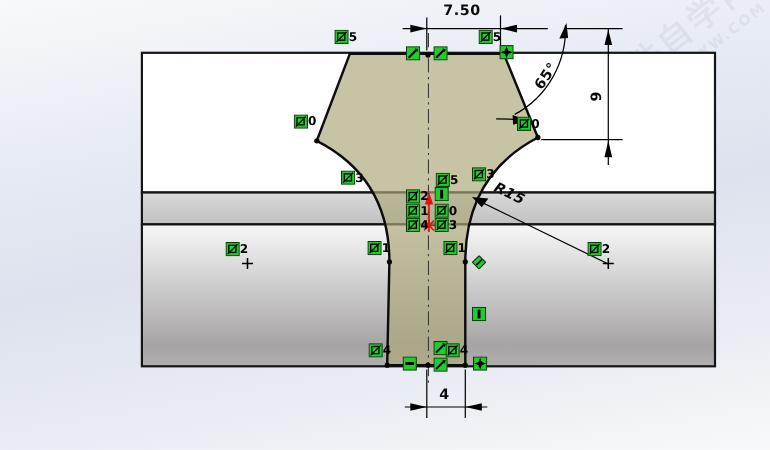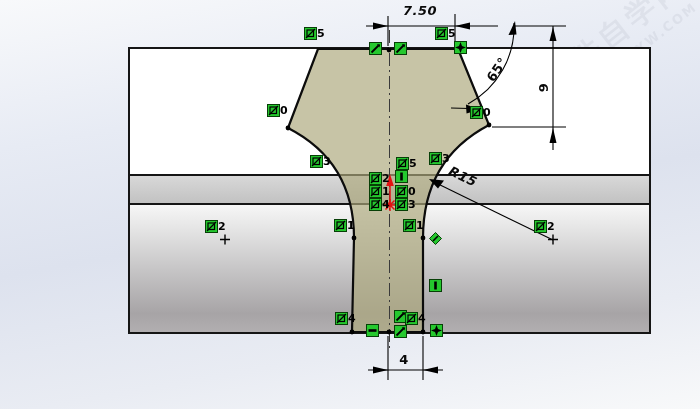--- a/index.html
+++ b/index.html
@@ -121,21 +121,21 @@
       <circle cx="423" cy="332" r="2.4"></circle>
     </g>
 
     <g stroke="#e31212" stroke-width="1.5" fill="#e31212">
       <line x1="390" y1="204" x2="390" y2="182"></line>
       <polygon points="390,174 386.2,186 393.8,186" stroke="none"></polygon>
       <path d="M384 205 H396 M390 199 V211 M385.5 200.5 L394.5 209.5 M394.5 200.5 L385.5 209.5" fill="none"></path>
     </g>
   </svg>
 
-  <div class="dimtext" style="left:396px;top:3px;width:48px;font-style:italic;">7.50</div>
+  <div class="dimtext" style="left:396px;top:3px;width:48px;">7.50</div>
   <div class="dimtext" style="left:477px;top:62px;width:40px;transform:rotate(-56deg);">65°</div>
   <div class="dimtext" style="left:530px;top:80px;width:26px;transform:rotate(-90deg);">9</div>
   <div class="dimtext" style="left:442px;top:169px;width:42px;transform:rotate(26deg);font-style:italic;">R15</div>
   <div class="dimtext" style="left:384px;top:352px;width:40px;">4</div>
 
   <div id="markers">
       <div class="marker" style="left: 304px; top: 27px;">
         <svg width="13" height="13" viewBox="0 0 13 13">
           <rect x="0.5" y="0.5" width="12" height="12" fill="#25c82e" stroke="#073f07"></rect>
           <rect x="3" y="3" width="6.5" height="6.5" fill="none" stroke="#000" stroke-width="1.2"></rect>

